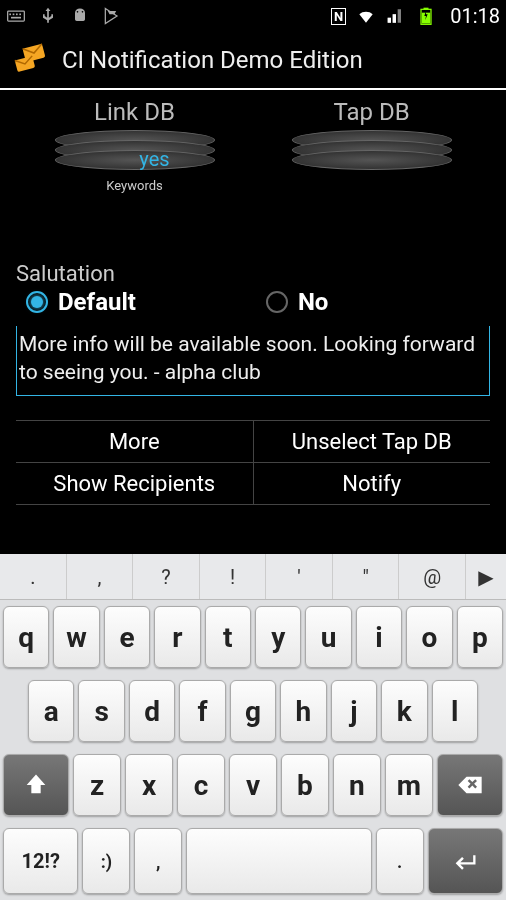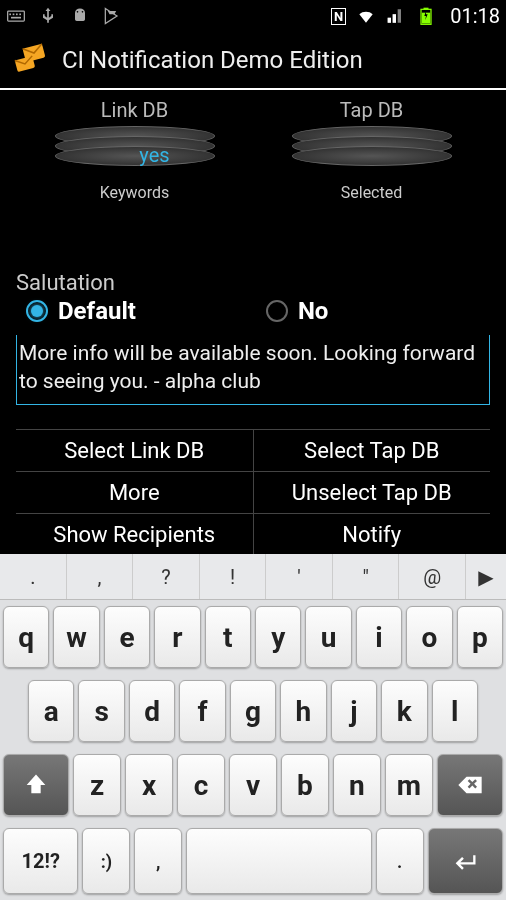--- a/index.html
+++ b/index.html
@@ -29,34 +29,34 @@
   align-items: center;
   padding: 0 12px;
   gap: 14px;
   border-bottom: 2px solid #ffffff;
 }
 .app-icon { width: 36px; height: 36px; position: relative; }
 .app-title { font-size: 24px; font-weight: 400; color: #eee; }
 .content { padding: 0 16px; }
 .db-row { display: flex; justify-content: space-around; margin-top: 8px; }
 .db-col { text-align: center; width: 200px; }
-.db-label { font-size: 20px; color: #bbb; margin-bottom: 4px; }
+.db-label { font-size: 24px; color: #bbb; margin-bottom: 4px; }
 .disc-stack { position: relative; height: 44px; display: flex; align-items: center; justify-content: center; }
 .disc {
   position: absolute;
   width: 160px; height: 20px;
   border-radius: 50%;
   background: radial-gradient(ellipse at center, #555 0%, #333 70%, #222 100%);
   border: 1px solid #666;
 }
 .disc.d1 { top: 0; }
 .disc.d2 { top: 10px; }
 .disc.d3 { top: 20px; }
 .disc-val { position: relative; z-index: 5; color: #33B5E5; font-size: 20px; margin-top: 14px; margin-left: 40px; }
-.disc-sub { font-size: 16px; color: #ccc; margin-top: 13px; }
+.disc-sub { font-size: 13px; color: #ccc; margin-top: 4px; }
 .salutation { margin-top: 68px; }
 .sal-label { font-size: 22px; color: #ccc; }
 .radio-row { display: flex; gap: 30px; margin-top: 2px; padding-left: 10px; font-weight: bold; }
 .radio-item { display: flex; align-items: center; gap: 10px; font-size: 24px; }
 .radio {
   width: 22px; height: 22px; border-radius: 50%; border: 2px solid #666;
   display: flex; align-items: center; justify-content: center;
 }
 .radio.checked { border-color: #33B5E5; }
 .radio.checked::after {
@@ -186,21 +186,20 @@
       <div class="disc-sub">Keywords</div>
     </div>
     <div class="db-col">
       <div class="db-label">Tap DB</div>
       <div class="disc-stack">
         <div class="disc d1"></div>
           <div class="disc d2"></div>
           <div class="disc d3"></div>
         <div class="disc-val"></div>
       </div>
-      <div class="disc-sub">Selected</div>
     </div>
   </div>
 
   <div class="salutation">
     <div class="sal-label">Salutation</div>
     <div class="radio-row">
       <div class="radio-item">
         <div class="radio checked"></div>
         <span>Default</span>
       </div>
@@ -209,24 +208,20 @@
         <span>No</span>
       </div>
     </div>
   </div>
 
   <div class="msg-box">
     <span>More info will be available soon. Looking forward to seeing you. - alpha club</span>
   </div>
 
   <div class="btn-grid">
-    <div class="btn-row">
-      <div class="btn-cell">Select Link DB</div>
-      <div class="btn-cell">Select Tap DB</div>
-    </div>
     <div class="btn-row">
       <div class="btn-cell">More</div>
       <div class="btn-cell">Unselect Tap DB</div>
     </div>
     <div class="btn-row">
       <div class="btn-cell">Show Recipients</div>
       <div class="btn-cell">Notify</div>
     </div>
   </div>
 </div>

